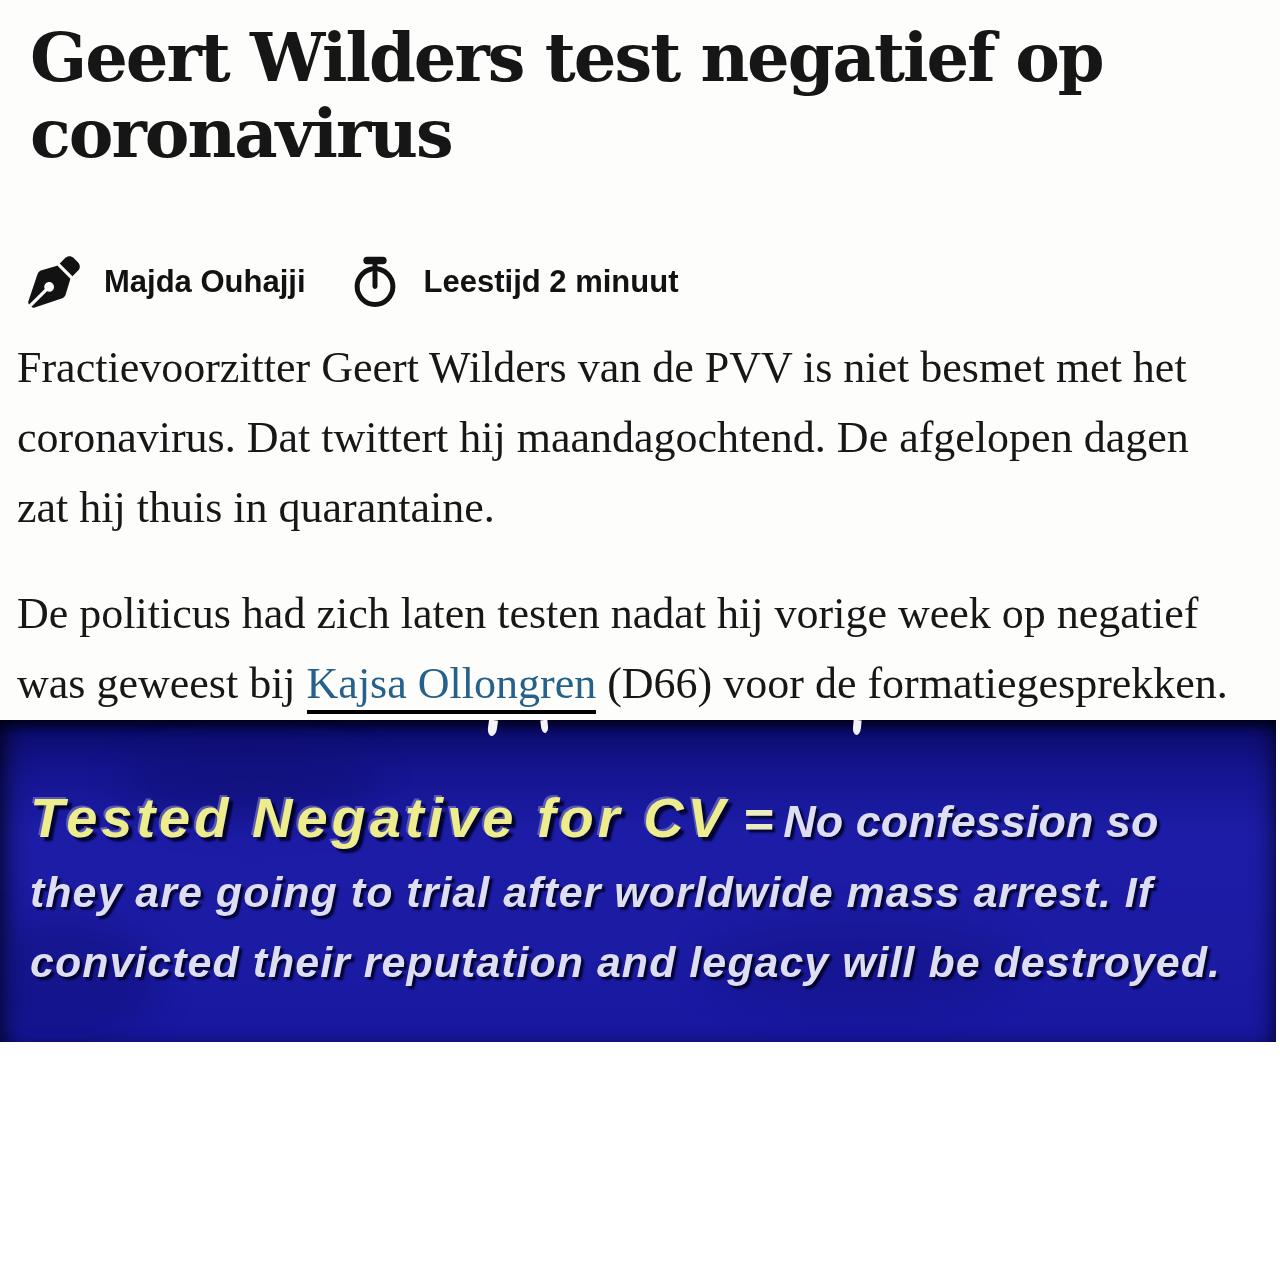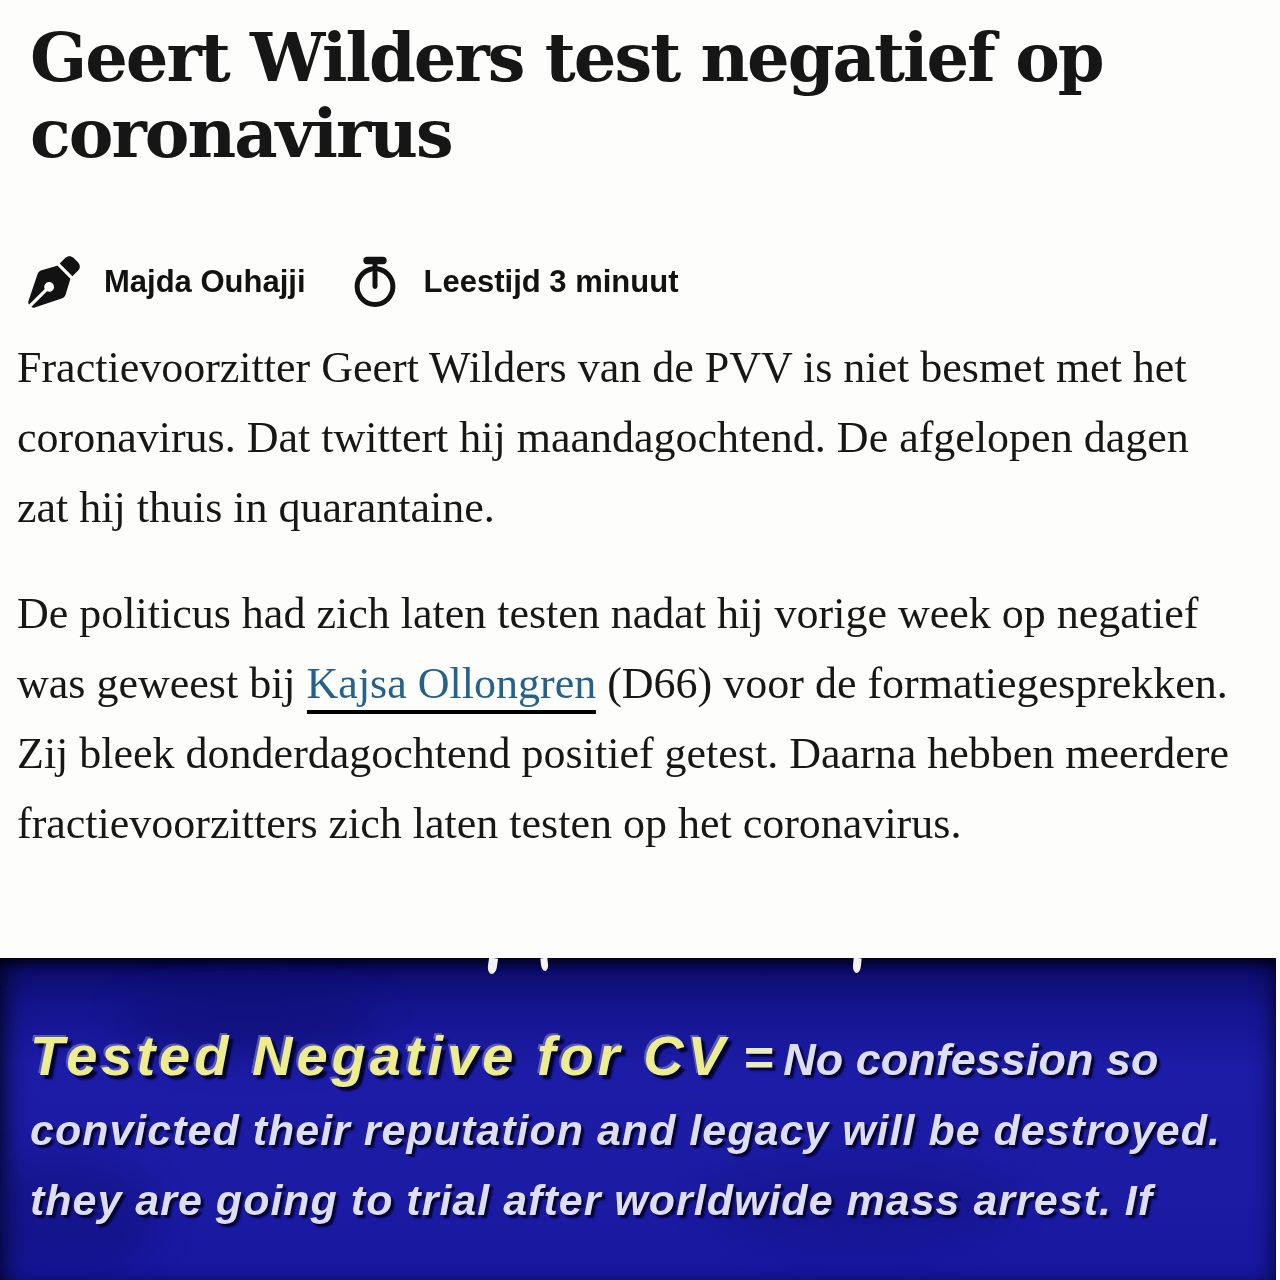--- a/index.html
+++ b/index.html
@@ -1,19 +1,19 @@
 <!DOCTYPE html>
 <html><head>
 <meta charset="utf-8">
 <style>
   html,body{margin:0;padding:0;}
   body{background:#ffffff;}
   .page{
     position:relative;
-    width:1280px;height:1280px;
+    width:1280px;height:1042px;
     margin:0 auto;
     background:#fdfdfc;
     overflow:hidden;
     font-family:"Liberation Serif", serif;
     color:#121212;
   }
 
   
   .headline{
     margin:0;
@@ -128,36 +128,36 @@
     </div>
     <div class="grp">
       <span class="ic">
         <svg width="50" height="54" viewBox="0 0 24 26" fill="none" stroke="#121212" stroke-width="2.4" stroke-linecap="round">
           <circle cx="12" cy="15.2" r="8.6"></circle>
           <line x1="12" y1="15.2" x2="12" y2="8.6"></line>
           <line x1="12" y1="6.6" x2="12" y2="4.2"></line>
           <line x1="8.2" y1="2.6" x2="15.8" y2="2.6" stroke-width="3.6"></line>
         </svg>
       </span>
-      <span>Leestijd 3 minuut</span>
+      <span>Leestijd 2 minuut</span>
     </div>
   </div>
 
   <p class="lead">Fractievoorzitter Geert Wilders van de PVV is niet besmet met het coronavirus. Dat twittert hij maandagochtend. De afgelopen dagen zat hij thuis in quarantaine.</p>
 
   <p class="bodytext"><span>De politicus had zich laten testen nadat hij vorige week op negatief was geweest bij </span><a class="article-link">Kajsa Ollongren</a><span> (D66) voor de formatiegesprekken. Zij bleek donderdagochtend positief getest. Daarna hebben meerdere fractievoorzitters zich laten testen op het coronavirus.</span></p>
 
   <div class="banner">
     <span class="speck sp1"></span>
     <span class="speck sp2"></span>
     <span class="speck sp3"></span>
     <span class="blob b1"></span>
     <span class="blob b2"></span>
     <span class="blob b3"></span>
 
     <div class="banner-text">
       <div class="bline"><span class="hl">Tested Negative for CV</span><span class="eq">=</span><span class="wt">No confession so</span></div>
+      <div class="bline"><span class="wt wt2">they are going to trial after worldwide mass arrest. If</span></div>
       <div class="bline"><span class="wt wt2">convicted their reputation and legacy will be destroyed.</span></div>
-      <div class="bline"><span class="wt wt2">they are going to trial after worldwide mass arrest. If</span></div>
     </div>
   </div>
 
 </div>
 
 </body></html>

